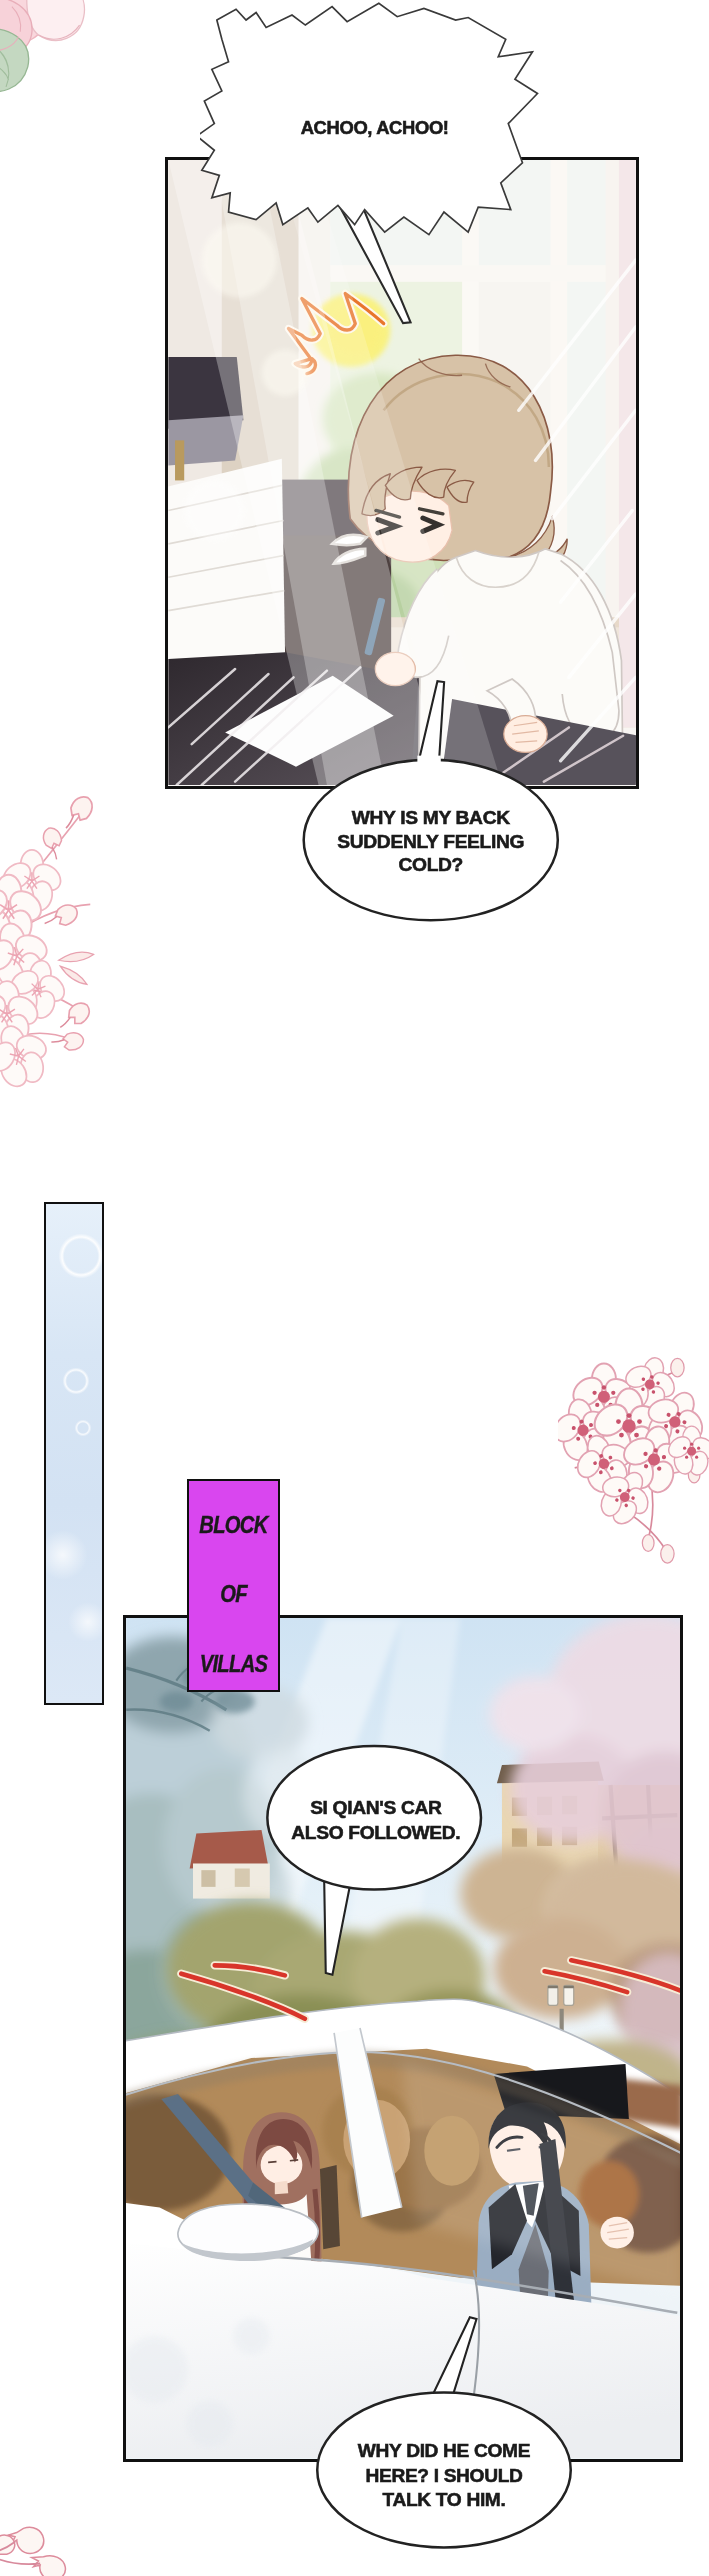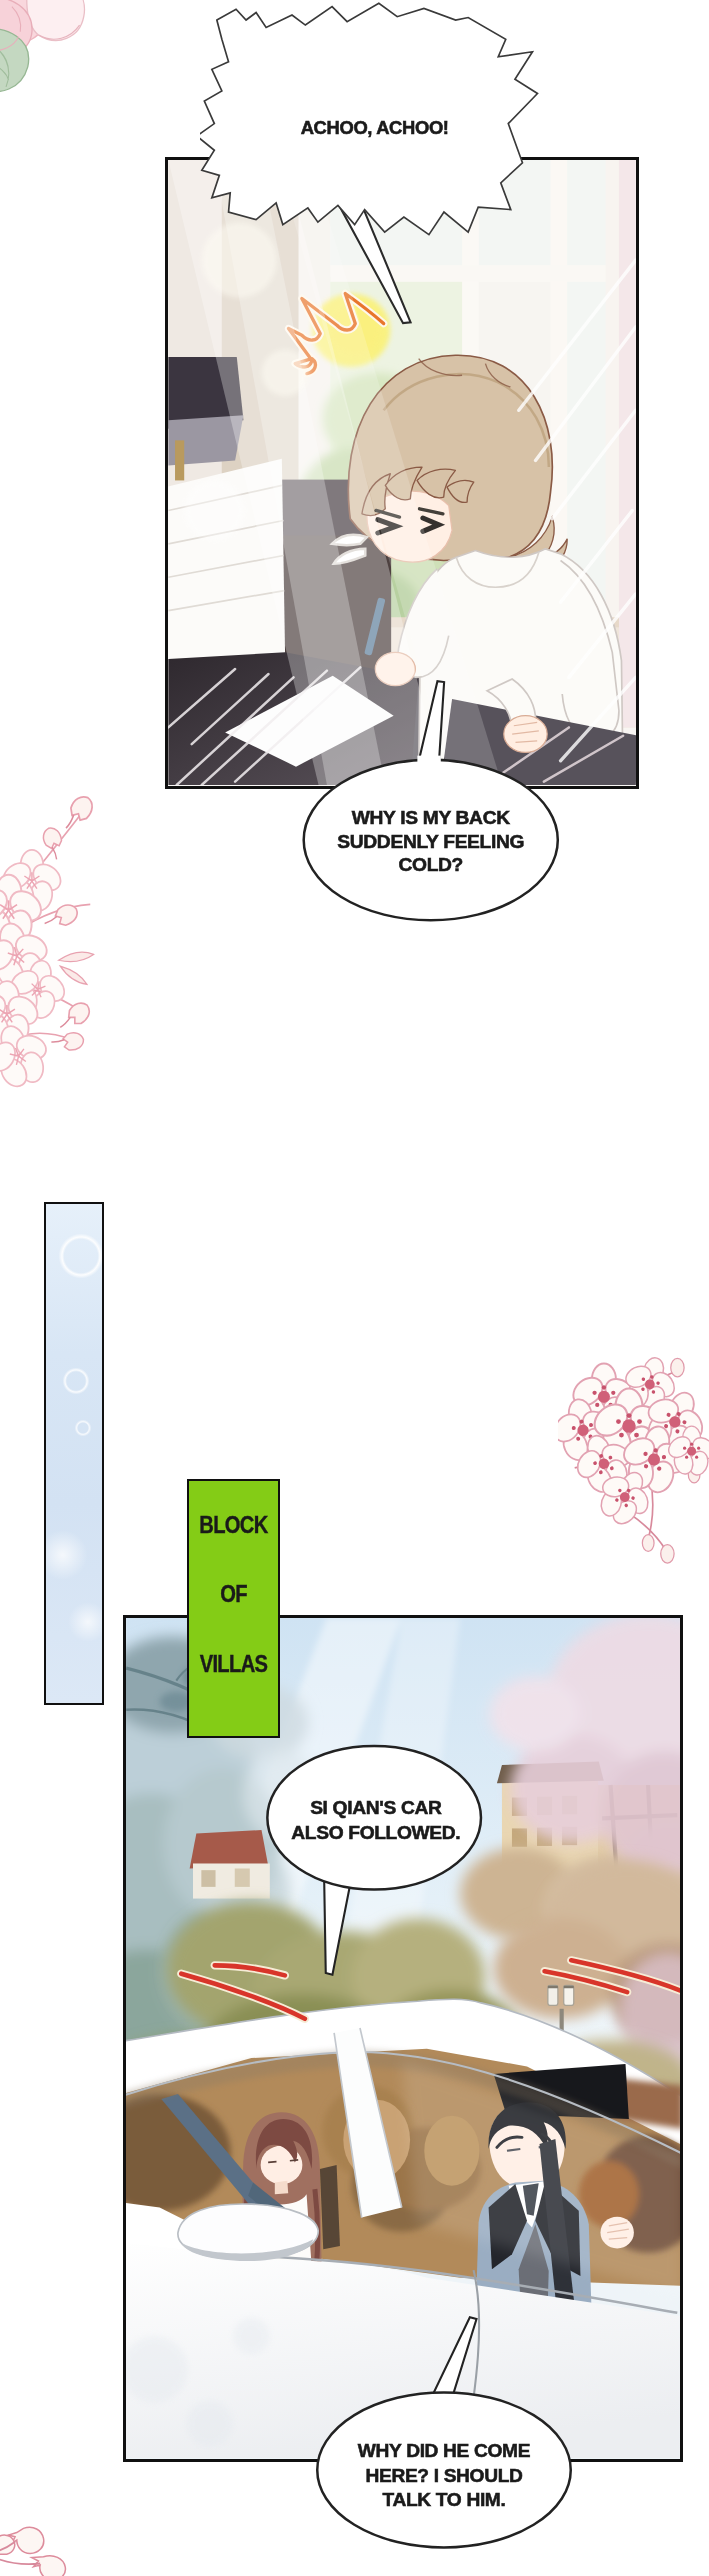--- a/index.html
+++ b/index.html
@@ -512,21 +512,21 @@
 
   <g fill="none" stroke-linecap="round">
     <path d="M533,410 C580,420 630,433 663,446" stroke="#f6ecd6" stroke-width="10"></path>
     <path d="M501,423 C540,430 575,440 600,448" stroke="#f6ecd6" stroke-width="10"></path>
     <path d="M533,410 C580,420 630,433 663,446" stroke="#d8352a" stroke-width="5.5"></path>
     <path d="M501,423 C540,430 575,440 600,448" stroke="#d8352a" stroke-width="5.5"></path>
   </g>
 </svg>
 </div>
 
-<div class="abs" style="left:187px;top:1479px;width:93px;height:259px;box-sizing:border-box;border:2.5px solid #101010;background:#84cc16;">
+<div class="abs" style="left:187px;top:1479px;width:93px;height:213px;box-sizing:border-box;border:2.5px solid #101010;background:#d946ef;font-style:italic;">
   <div class="bubtext" style="position:absolute;width:100%;top:30px;font-size:24px;letter-spacing:-0.8px;transform:scaleX(0.84);">BLOCK</div>
   <div class="bubtext" style="position:absolute;width:100%;top:99px;font-size:24px;letter-spacing:-0.8px;transform:scaleX(0.84);">OF</div>
   <div class="bubtext" style="position:absolute;width:100%;top:169px;font-size:24px;letter-spacing:-0.8px;transform:scaleX(0.84);">VILLAS</div>
 </div>
 
 <svg class="abs" style="left:259px;top:1741px;" width="242" height="242" viewBox="0 0 290 290">
   <polygon points="78,160 110,168 88,280 80,278" fill="#ffffff" stroke="#222" stroke-width="2.5"></polygon>
   <ellipse cx="138" cy="92" rx="128" ry="86" fill="#ffffff" stroke="#222" stroke-width="3"></ellipse>
   <text x="140" y="87" class="bubtext" font-size="23" font-weight="bold" text-anchor="middle" letter-spacing="-1">SI QIAN'S CAR</text>
   <text x="140" y="117" class="bubtext" font-size="23" font-weight="bold" text-anchor="middle" letter-spacing="-1">ALSO FOLLOWED.</text>

